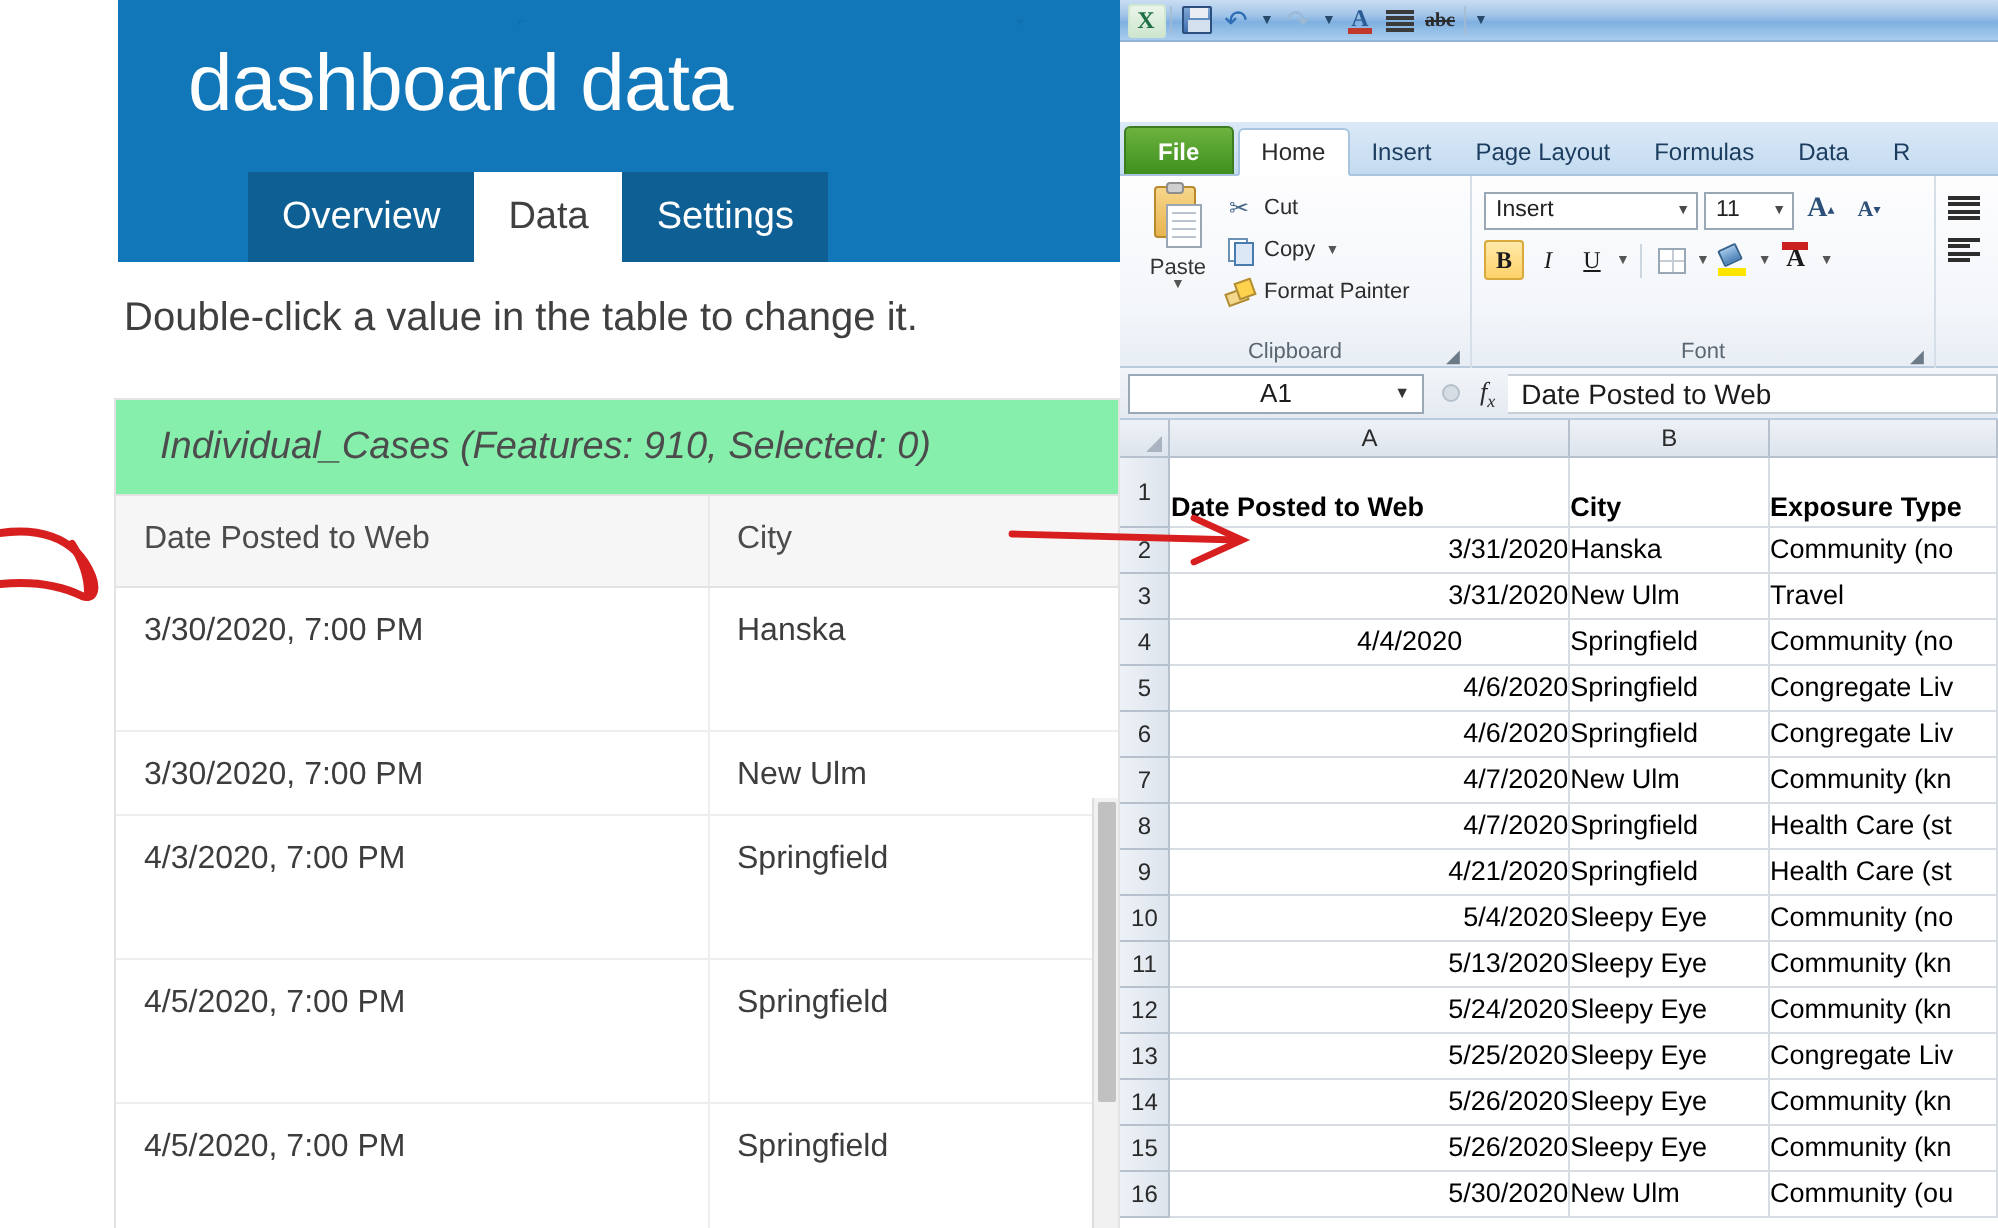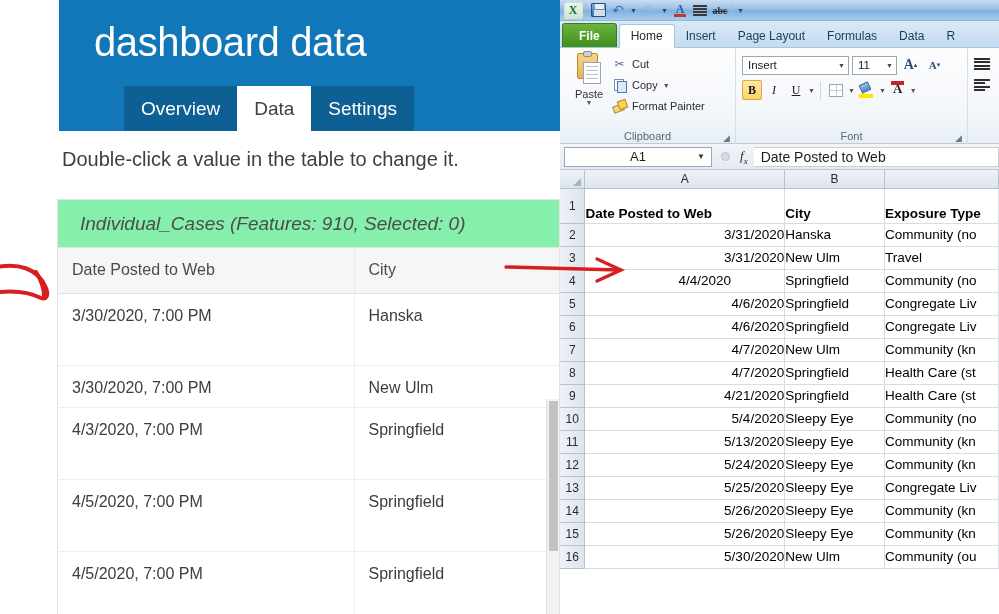--- a/index.html
+++ b/index.html
@@ -160,20 +160,21 @@
   .ic-lines { width:14px;height:11px; display:flex; flex-direction:column; justify-content:space-between;}
   .ic-lines i { display:block; height:2px; background:#3a3a3a; }
   .ic-abc { font-size:10px; color:#2b2b2b; font-weight:bold; text-decoration:line-through; font-family:"Liberation Serif", serif;}
 
   .xl-tabs {
     position: relative; height: 27px;
     background: linear-gradient(#dbe9f7, #c3dbf0);
     display: flex; align-items: flex-end;
     padding-left: 2px;
     border-bottom: 1px solid #a8c4de;
+    margin-top: 40px;
   }
   .xl-tab {
     height: 23px; padding: 0 11px;
     display: flex; align-items: center;
     font-size: 12px; color: #1b3c5e; white-space: nowrap; cursor: pointer;
     border-radius: 3px 3px 0 0;
   }
   .xl-tab.file {
     background: linear-gradient(#6cb33f, #3f8f1e);
     color: #ffffff; font-weight: bold; border: 1px solid #3d7d22; border-bottom: none;

